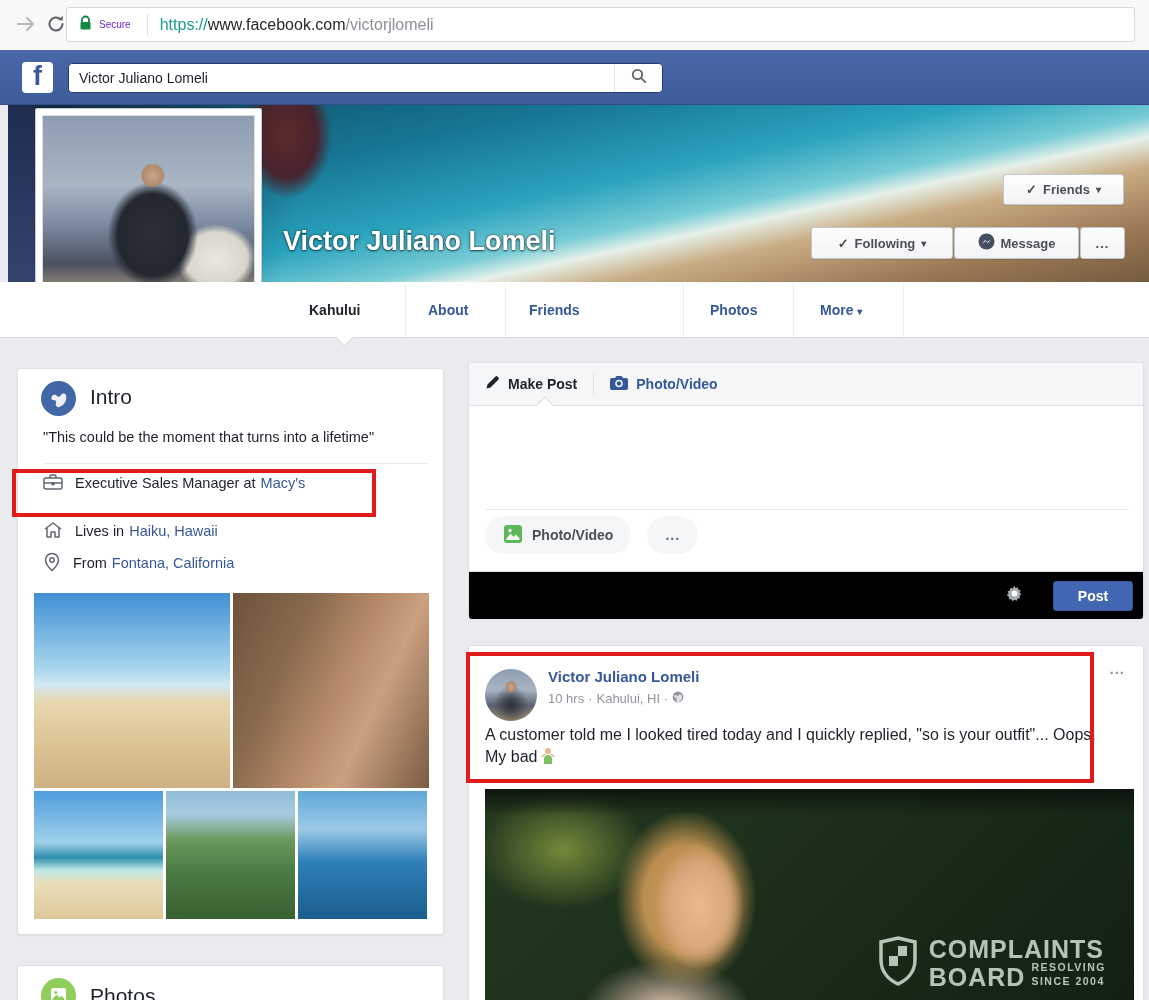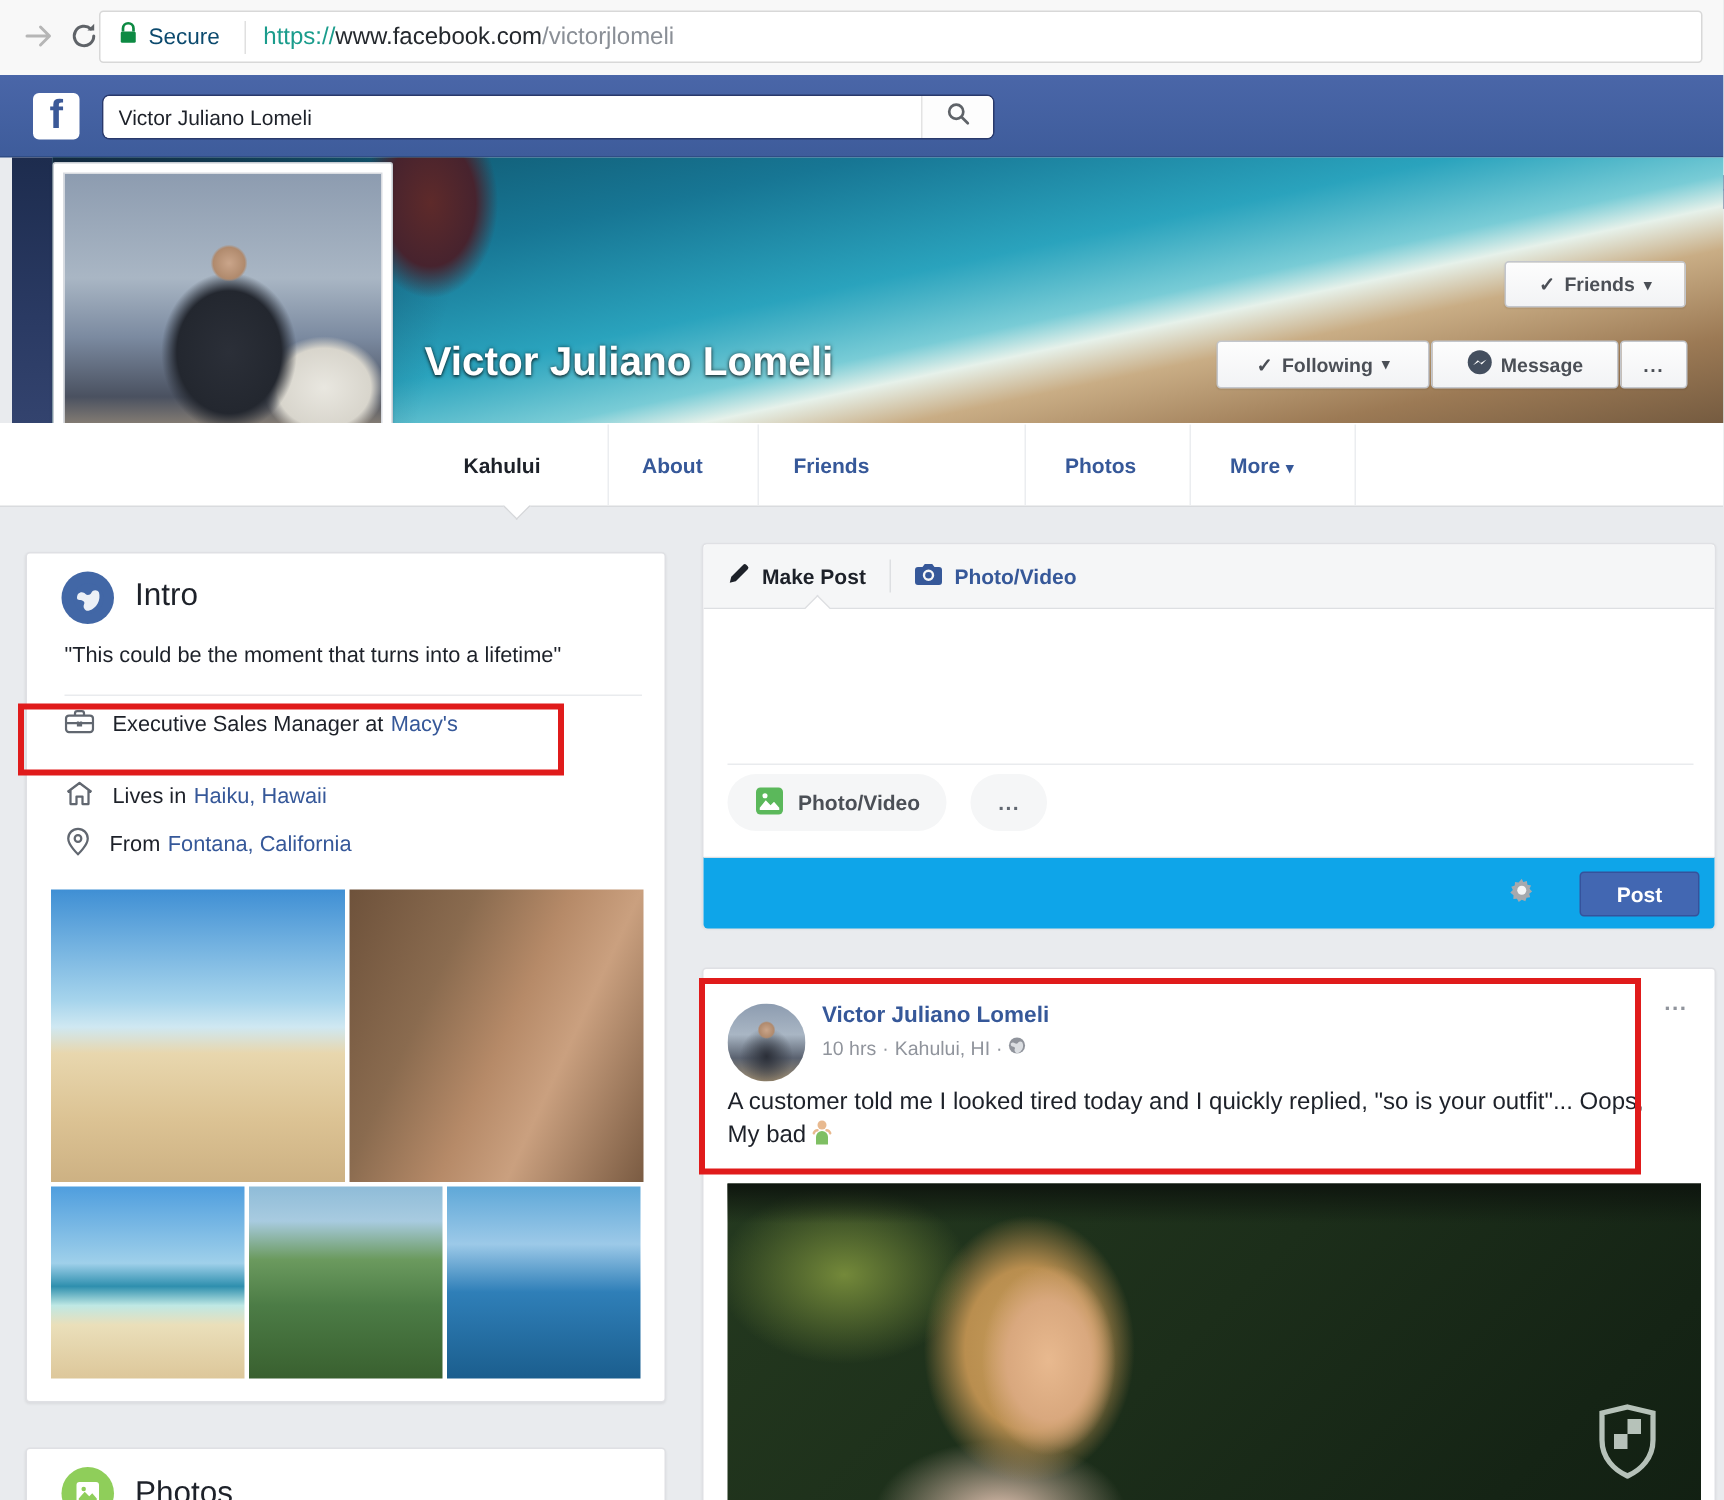--- a/index.html
+++ b/index.html
@@ -13,21 +13,21 @@
   .abs { position:absolute; }
 
   
   .browser-bar { left:0; top:0; width:1149px; height:50px; background:#f8f8f8; }
   .nav-ico { top:10px; width:28px; height:28px; display:flex; align-items:center; justify-content:center; }
   .urlbar {
     left:66px; top:7px; width:1069px; height:35px; background:#fff;
     border:1px solid #d8d8d8; border-radius:3px; display:flex; align-items:center;
     padding-left:12px; font-size:16px;
   }
-  .secure-label { color:#0c4a6e; margin:0 4px 0 7px; font-size:15px; }
+  .secure-label { color:#6d28d9; margin:0 4px 0 7px; font-size:10px; }
   .url-divider { width:1px; height:22px; background:#e0e0e0; margin:0 12px; }
   .url-scheme { color:#1a9c8c; }
   .url-host { color:#24282d; }
   .url-path { color:#8a8f96; }
 
   
   .fb-header { left:0; top:50px; width:1149px; height:55px;
     background:linear-gradient(#4a66a8,#3e5c9b); border-bottom:1px solid #2f4d86; }
   .fb-logo { left:22px; top:12px; width:31px; height:31px; background:#fff; border-radius:4px;
     color:#3b5998; font-size:27px; font-weight:bold; text-align:center; line-height:29px; }
@@ -121,21 +121,21 @@
   .comp-tab.blue { color:#365899; }
   .comp-head-div { width:1px; height:22px; background:#dddfe2; }
   .comp-notch { position:absolute; left:70px; top:36px; width:12px; height:12px; background:#fff;
     border-left:1px solid #dddfe2; border-top:1px solid #dddfe2; transform:rotate(45deg); }
   .comp-placeholder { position:absolute; left:85px; top:80px; font-size:17px; color:#9197a3; }
   .comp-sep { position:absolute; left:16px; top:146px; width:644px; height:1px; background:#e9ebee; }
   .pill-row { position:absolute; left:16px; top:153px; display:flex; gap:16px; }
   .pill { height:38px; background:#f5f6f7; border-radius:19px; display:flex; align-items:center;
     gap:9px; padding:0 18px; font-size:14px; font-weight:bold; color:#4b4f56; }
   .pill.dots { letter-spacing:1px; color:#616770; }
-  .composer-foot { position:absolute; left:0; top:208px; width:100%; height:48px; background:#0ea5e9;
+  .composer-foot { position:absolute; left:0; top:208px; width:100%; height:48px; background:#000000;
     border-top:1px solid #dddfe2; border-radius:0 0 3px 3px; display:flex; align-items:center;
     justify-content:flex-end; gap:30px; padding-right:10px; }
   .post-btn { width:80px; height:30px; background:#4267b2; border:1px solid #35529c; border-radius:3px;
     color:#fff; font-size:14px; font-weight:bold; display:flex; align-items:center; justify-content:center; }
 
   
   .post-card { left:468px; top:645px; width:676px; height:360px; border-radius:3px 3px 0 0; }
   .post-avatar { position:absolute; left:16px; top:23px; width:52px; height:52px; border-radius:50%;
     background:
       radial-gradient(circle 7px at 50% 34%, #caa58a 0%, #b08a6d 70%, rgba(0,0,0,0) 85%),
@@ -411,18 +411,28 @@
         </svg></span>
   </div>
   <div class="post-image">
     <div class="watermark">
       <span>
         <svg width="42" height="50" viewBox="0 0 42 50">
             <path d="M21 2l17 4v18c0 12-8 20-17 24C12 44 4 36 4 24V6z" stroke="rgba(223,234,226,.8)" stroke-width="3.5" fill="none"></path>
             <path d="M21 10h9v10h-9zM12 20h9v10h-9z" fill="rgba(223,234,226,.8)"></path>
           </svg>
       </span>
+      <div>
+        <div class="wm-words">COMPLAINTS</div>
+        <div class="wm-row2">
+          <span class="wm-words">BOARD</span>
+          <span>
+            <div class="wm-small">RESOLVING</div>
+            <div class="wm-small">SINCE 2004</div>
+          </span>
+        </div>
+      </div>
     </div>
   </div>
 </div>
 
 <div class="abs hl hl-work"></div>
 <div class="abs hl hl-post"></div>
 
 </body></html>

